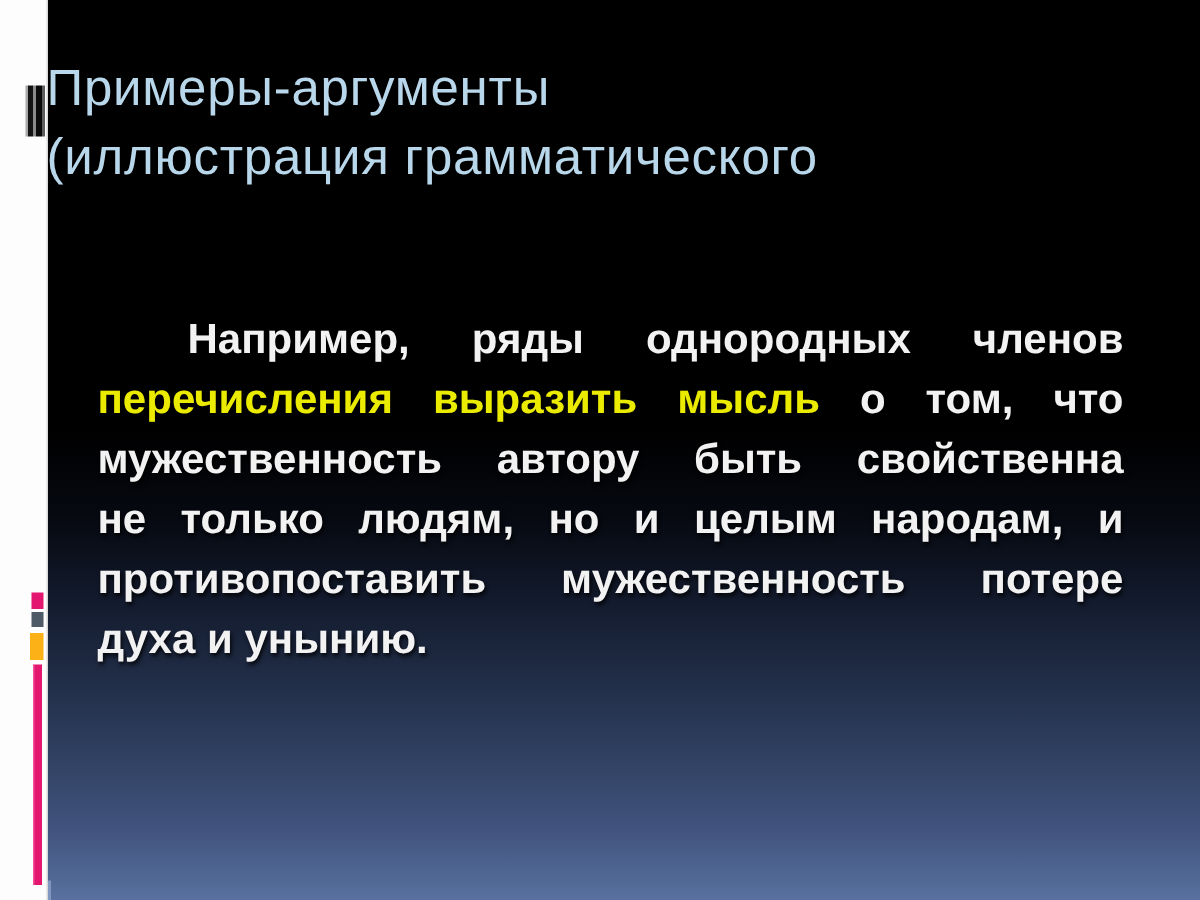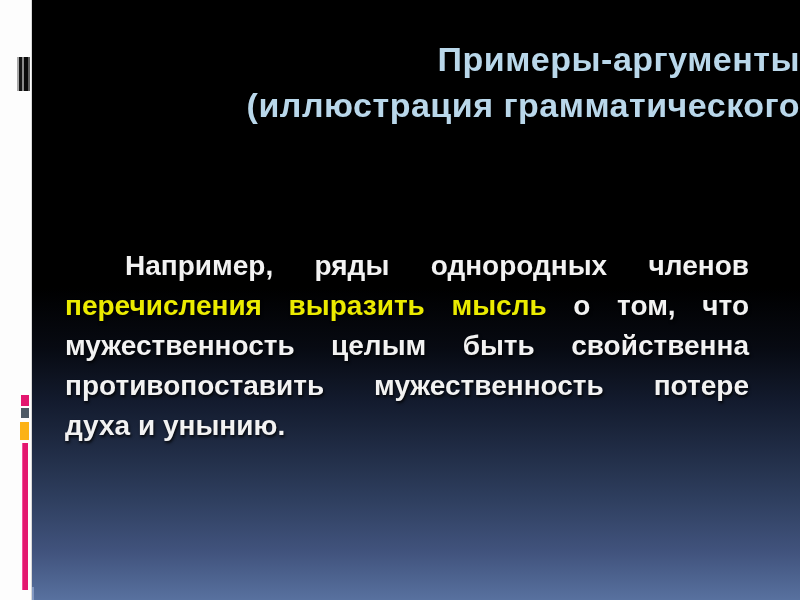--- a/index.html
+++ b/index.html
@@ -59,43 +59,43 @@
     position: absolute;
     left: 0; bottom: 0;
     width: 3px; height: 13px;
     background: #8ba0c8;
     opacity: 0.85;
   }
   .slide-title {
     position: absolute;
     left: 0; top: 36px;
     width: 100%;
-    text-align: right;
+    text-align: left;
     color: #b9d7ea;
     font-size: 34px;
-    font-weight: 700;
+    font-weight: 400;
     letter-spacing: 0.5px;
     line-height: 46px;
     text-shadow: 1px 2px 3px rgba(0,0,0,0.9);
   }
   .slide-body {
     position: absolute;
     left: 34px; top: 206px;
     width: 684px;
     color: #f2f2f2;
     font-size: 28px;
     font-weight: 600;
     line-height: 40px;
     text-shadow: 1px 2px 3px rgba(0,0,0,0.85);
   }
   .body-line {
     text-align: justify;
     text-align-last: justify;
   }
-  .body-line.indent { text-indent: 60px; margin-top: 40px; }
+  .body-line.indent { text-indent: 60px; }
   .body-line.last   { text-align-last: left; }
   .seg-white  { color: #f2f2f2; }
   .seg-yellow { color: #ebeb00; }
 </style>
 </head>
 <body>
 
 <div class="stage">
 
   <div class="slide">
@@ -106,21 +106,24 @@
     </div>
 
     <div class="slide-body">
       <div class="body-line indent">
         <span class="seg-white">Например, ряды однородных членов</span>
       </div>
       <div class="body-line">
         <span class="seg-yellow">перечисления выразить мысль</span><span class="seg-white"> о том, что</span>
       </div>
       <div class="body-line">
-        <span class="seg-white">мужественность целым быть свойственна</span>
+        <span class="seg-white">мужественность автору быть свойственна</span>
+      </div>
+      <div class="body-line">
+        <span class="seg-white">не только людям, но и целым народам, и</span>
       </div>
       <div class="body-line">
         <span class="seg-white">противопоставить мужественность потере</span>
       </div>
       <div class="body-line last">
         <span class="seg-white">духа и унынию.</span>
       </div>
     </div>
 
   </div>

